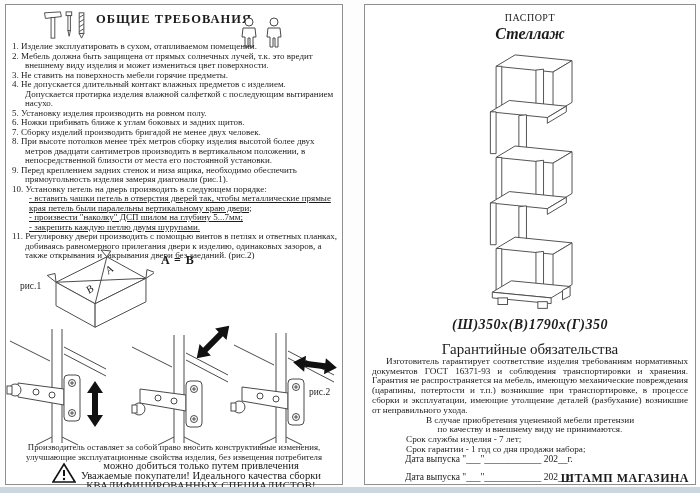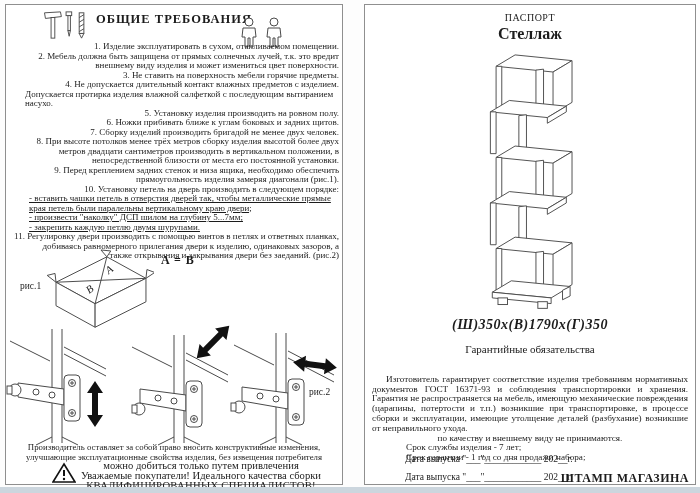--- a/index.html
+++ b/index.html
@@ -9,41 +9,41 @@
   .page.left{left:5px;width:338px;}
   .page.right{left:364px;width:332px;}
   .bottom-strip{position:absolute;left:0;top:487px;width:700px;height:6px;background:#ccd6de;}
 
   
   .lp-title{position:absolute;left:0;right:0;top:7px;text-align:center;font-weight:bold;
             font-size:12.5px;letter-spacing:1px;}
   .tools-ic{position:absolute;left:36px;top:5px;}
   .persons-ic{position:absolute;left:230px;top:12px;}
   .req-list{position:absolute;left:6px;right:3px;top:37px;font-size:9px;line-height:9.5px;}
-  .req-item{padding-left:13px;text-indent:-13px;text-align:right;}
+  .req-item{padding-left:13px;text-indent:-13px;}
   .req-extra{padding-left:13px;}
   .req-sub{padding-left:17px;text-decoration:underline;}
   .fig1-label{position:absolute;left:14px;top:276px;font-size:9.5px;}
   .fig1-svg{position:absolute;left:40px;top:244px;}
   .fig1-formula{position:absolute;left:155px;top:248px;font-size:12px;font-weight:bold;letter-spacing:1px;}
   .hinge{position:absolute;top:320px;}
   .hinge.h1{left:0px;} .hinge.h2{left:122px;} .hinge.h3{left:224px;}
   .fig2-label{position:absolute;left:303px;top:382px;font-size:9.5px;}
   .mfr-note{position:absolute;left:0;right:0;top:438px;text-align:center;font-size:8.8px;line-height:9.6px;}
   .warn-tri{position:absolute;left:46px;top:457px;}
   .warn-text{position:absolute;left:60px;right:6px;top:456px;text-align:center;font-size:10.6px;line-height:10.2px;}
   .warn-text .ln3{letter-spacing:0.3px;}
 
   
   .rp-doc-title{position:absolute;left:0;right:0;top:7px;text-align:center;font-size:10px;letter-spacing:0.5px;}
-  .rp-product{position:absolute;left:0;right:0;top:20px;text-align:center;font-size:16px;font-weight:bold;}
+  .rp-product{position:absolute;left:0;right:0;top:20px;text-align:center;font-size:16px;font-weight:bold;font-style:italic;}
   .shelf-svg{position:absolute;left:114px;top:47px;}
   .rp-dims{position:absolute;left:0;right:0;top:312px;text-align:center;font-size:14px;font-weight:bold;font-style:italic;letter-spacing:0.5px;}
   .rp-flow{position:absolute;left:7px;right:7px;top:340px;font-size:9.2px;line-height:9.8px;}
-  .rp-wtitle{text-align:center;font-size:11px;margin-bottom:20px;}
+  .rp-wtitle{text-align:center;font-size:15px;margin-bottom:2px;}
   .rp-wtext{text-align:justify;text-indent:14px;}
   .rp-center{text-align:center;}
   .rp-term{margin-left:34px;}
   .rp-date1{position:absolute;left:40px;top:449px;font-size:9.5px;}
   .rp-date2{position:absolute;left:40px;top:467px;font-size:9.5px;}
   .rp-stamp{position:absolute;right:6px;top:466px;font-size:12px;font-weight:bold;letter-spacing:0.5px;}
 
   svg{display:block;}
   .lineart{stroke:#4a4a4a;fill:none;stroke-width:1;}
   .lineartF{stroke:#4a4a4a;fill:#ffffff;stroke-width:1;}
@@ -270,20 +270,21 @@
         <rect x="62" y="262" width="10" height="7"></rect>
         <polygon points="88,250 96,246 96,256 88,260"></polygon>
       </g>
     </svg>
 
     <div class="rp-dims">(Ш)350х(В)1790х(Г)350</div>
 
     <div class="rp-flow">
       <div class="rp-wtitle">Гарантийные обязательства</div>
       <div class="rp-wtext">Изготовитель гарантирует соответствие изделия требованиям нормативных документов ГОСТ 16371-93 и соблюдения транспортировки и хранения. Гарантия не распространяется на мебель, имеющую механические повреждения (царапины, потертости и т.п.) возникшие при транспортировке, в процессе сборки и эксплуатации, имеющие утолщение деталей (разбухание) возникшие от неправильного ухода.</div>
+      <div class="rp-center">В случае приобретения уцененной мебели претензии</div>
       <div class="rp-center">по качеству и внешнему виду не принимаются.</div>
       <div class="rp-term">Срок службы изделия - 7 лет;</div>
       <div class="rp-term">Срок гарантии - 1 год со дня продажи набора;</div>
     </div>
 
     <div class="rp-date1">Дата выпуска "___"____________ 202__г.</div>
     <div class="rp-date2">Дата выпуска "___"____________ 202__г.</div>
     <div class="rp-stamp">ШТАМП МАГАЗИНА</div>
   </div>
 

